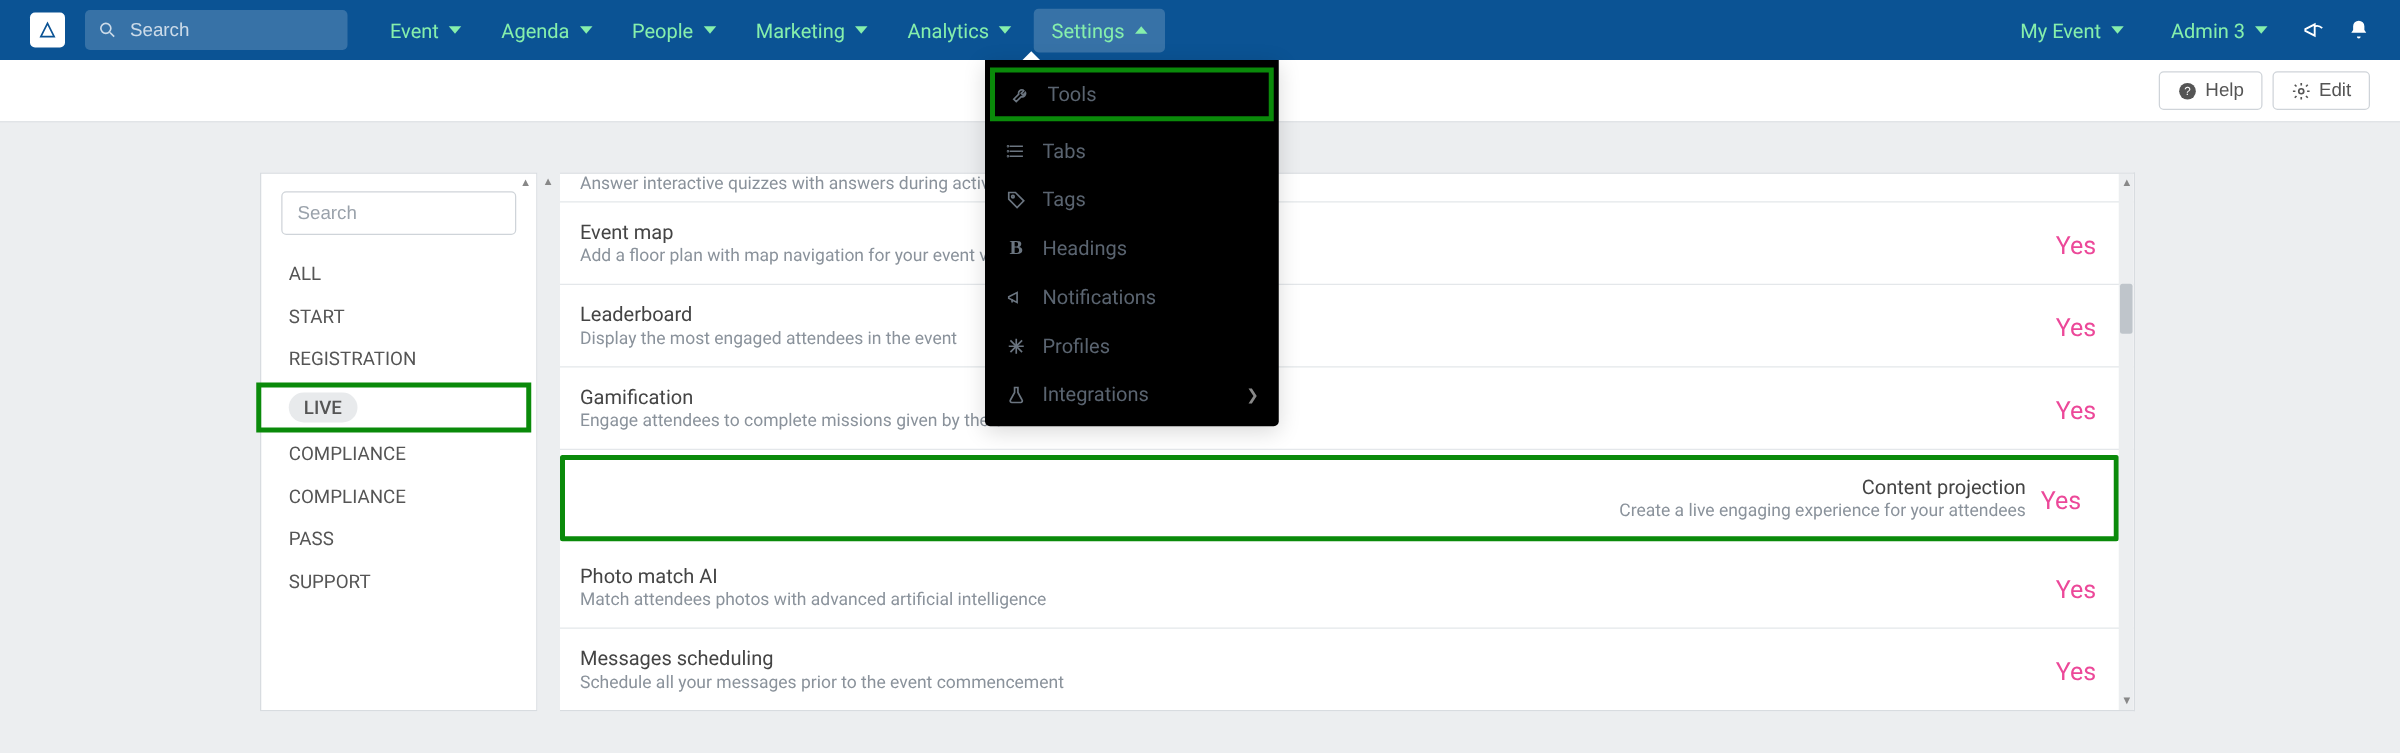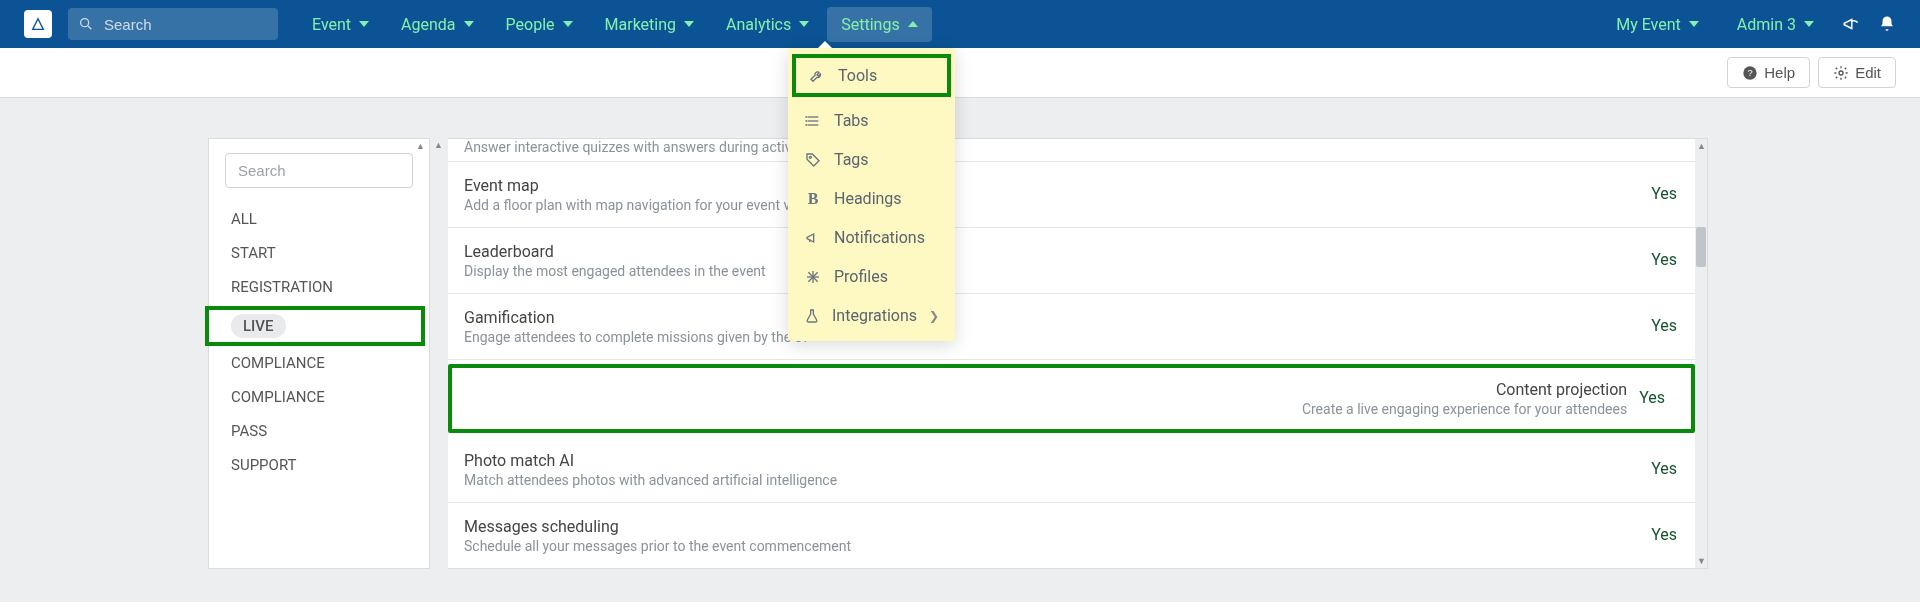--- a/index.html
+++ b/index.html
@@ -20,21 +20,21 @@
   .spacer { flex: 1; }
   .nav-right { display: flex; align-items: center; gap: 18px; }
   .nav-icon { color: #fff; cursor: pointer; }
   
   
   .subheader { background: #fff; height: 50px; border-bottom: 1px solid #d8dce0; display: flex; align-items: center; justify-content: flex-end; padding: 0 24px; gap: 8px; position: relative; z-index: 5; }
   .btn { border: 1px solid #cfd4d9; background: #fff; border-radius: 4px; padding: 6px 14px; display: flex; align-items: center; gap: 6px; cursor: pointer; font-size: 15px; color: #555; }
   .btn svg { width: 16px; height: 16px; }
   
   
-  .dropdown { position: absolute; top: 48px; left: 788px; width: 167px; background: #fef9c3; box-shadow: 0 4px 18px rgba(0,0,0,0.15); border-radius: 0 0 4px 4px; padding: 4px 0 6px 0; z-index: 100; }
+  .dropdown { position: absolute; top: 48px; left: 788px; width: 235px; background: #000000; box-shadow: 0 4px 18px rgba(0,0,0,0.15); border-radius: 0 0 4px 4px; padding: 4px 0 6px 0; z-index: 100; }
   .dropdown-item { display: flex; align-items: center; gap: 12px; padding: 10px 16px; cursor: pointer; color: #5a6470; font-size: 16px; position: relative; }
   .dropdown-item.highlighted { border: 4px solid #0a8a0a; margin: 2px 4px 4px 4px; padding: 8px 12px; }
   .dropdown-item .di-icon { width: 18px; height: 18px; display: flex; align-items: center; justify-content: center; color: #6b7580; }
   .dropdown-item .chev-right { margin-left: auto; color: #888; font-size: 12px; }
   .dropdown::before { content: ""; position: absolute; top: -7px; left: 30px; width: 0; height: 0; border-left: 7px solid transparent; border-right: 7px solid transparent; border-bottom: 7px solid #fff; }
   
   
   .content-wrap { position: absolute; top: 138px; left: 208px; right: 212px; display: flex; gap: 0; }
   .left-panel { width: 222px; background: #fff; border: 1px solid #d8dce0; padding: 14px 0; position: relative; }
   .left-panel .scroll-tri-top { position: absolute; right: 4px; top: 2px; font-size: 9px; color: #888; }
@@ -53,21 +53,21 @@
   .main-panel .scrollbar { position: absolute; right: 0; top: 0; bottom: 0; width: 12px; background: #eceef0; }
   .main-panel .scrollbar .tri-top { position: absolute; top: 2px; left: 2px; font-size: 9px; color: #888; }
   .main-panel .scrollbar .tri-bot { position: absolute; bottom: 2px; left: 2px; font-size: 9px; color: #888; }
   .main-panel .scrollbar .thumb { position: absolute; top: 88px; left: 1px; width: 10px; height: 40px; background: #bfc5cb; border-radius: 2px; }
   
   .cutoff { color: #8a929b; font-size: 14px; padding: 0 16px 6px 16px; border-bottom: 1px solid #e4e7ea; }
   .tool-row { display: flex; align-items: flex-start; padding: 14px 16px; border-bottom: 1px solid #e4e7ea; gap: 12px; }
   .tool-row .text { flex: 1; }
   .tool-row .title { color: #444; font-size: 16px; margin-bottom: 2px; }
   .tool-row .desc { color: #8a929b; font-size: 14px; }
-  .tool-row .status { color: #14532d; font-size: 16px; margin-right: 14px; padding-top: 8px; }
+  .tool-row .status { color: #ec4899; font-size: 20px; margin-right: 14px; padding-top: 8px; }
   .tool-row.highlighted { border: 4px solid #0a8a0a; margin: 4px 12px 4px 0; border-radius: 2px; padding: 12px 12px 12px 16px; text-align: right; }
   
   svg { display: block; }
 </style>
 </head>
 <body>
 
 <div class="navbar">
   <div class="logo">
     <svg width="16" height="16" viewBox="0 0 24 24" fill="none" stroke="#0b5394" stroke-width="2">

